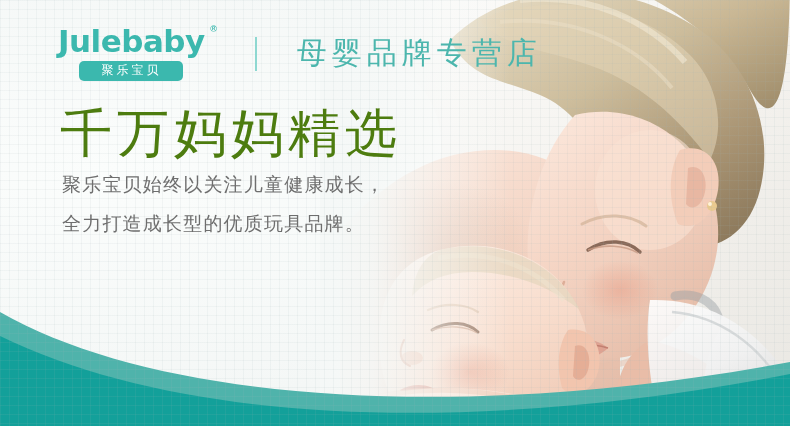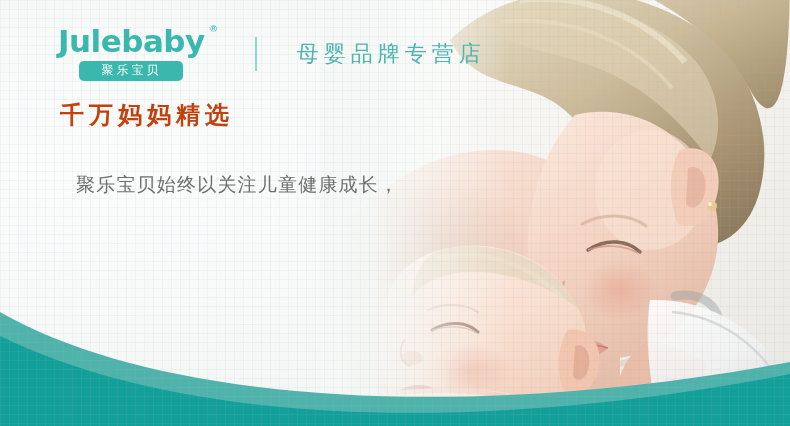--- a/index.html
+++ b/index.html
@@ -66,37 +66,37 @@
     padding:2px 22px 3px;
     color:#ffffff;font-size:12px;letter-spacing:3px;
     font-family:"DejaVu Sans","Liberation Sans",sans-serif;
     white-space:nowrap;line-height:1.25;
   }
   .divider{
     width:2px;height:34px;background:#8ed8d1;
     margin:0 22px 0 32px;
   }
   .store-name{
-    font-size:22px;letter-spacing:5px;color:#4cb6ad;
+    font-size:30px;letter-spacing:5px;color:#4cb6ad;
     font-family:"DejaVu Sans","Liberation Sans",sans-serif;
     white-space:nowrap;
   }
 
   
   .headline{
     position:absolute;left:60px;top:99px;z-index:7;
-    font-size:24px;letter-spacing:5px;color:#c2410c;
-    font-family:"DejaVu Sans","Liberation Sans",sans-serif;
-    white-space:nowrap;font-weight:700;
+    font-size:52px;letter-spacing:5px;color:#4d7c0f;
+    font-family:"DejaVu Sans","Liberation Sans",sans-serif;
+    white-space:nowrap;font-weight:400;
   }
   .body-copy{
     position:absolute;left:60px;top:172px;z-index:7;
   }
   .body-copy p{
-    margin:0 0 13px 16px;
+    margin:0 0 13px 2px;
     font-size:19px;letter-spacing:1.2px;color:#6e6e6e;
     font-family:"DejaVu Sans","Liberation Sans",sans-serif;
     white-space:nowrap;line-height:1.35;
   }
   .body-copy p:last-child{margin-bottom:0;}
 </style>
 </head>
 <body>
 
 <div class="banner">
@@ -248,15 +248,16 @@
       <div class="logo-pill">聚乐宝贝</div>
     </div>
     <div class="divider"></div>
     <div class="store-name">母婴品牌专营店</div>
   </div>
 
   <div class="headline">千万妈妈精选</div>
 
   <div class="body-copy">
     <p>聚乐宝贝始终以关注儿童健康成长，</p>
+    <p>全力打造成长型的优质玩具品牌。</p>
   </div>
 
 </div>
 
 </body></html>

